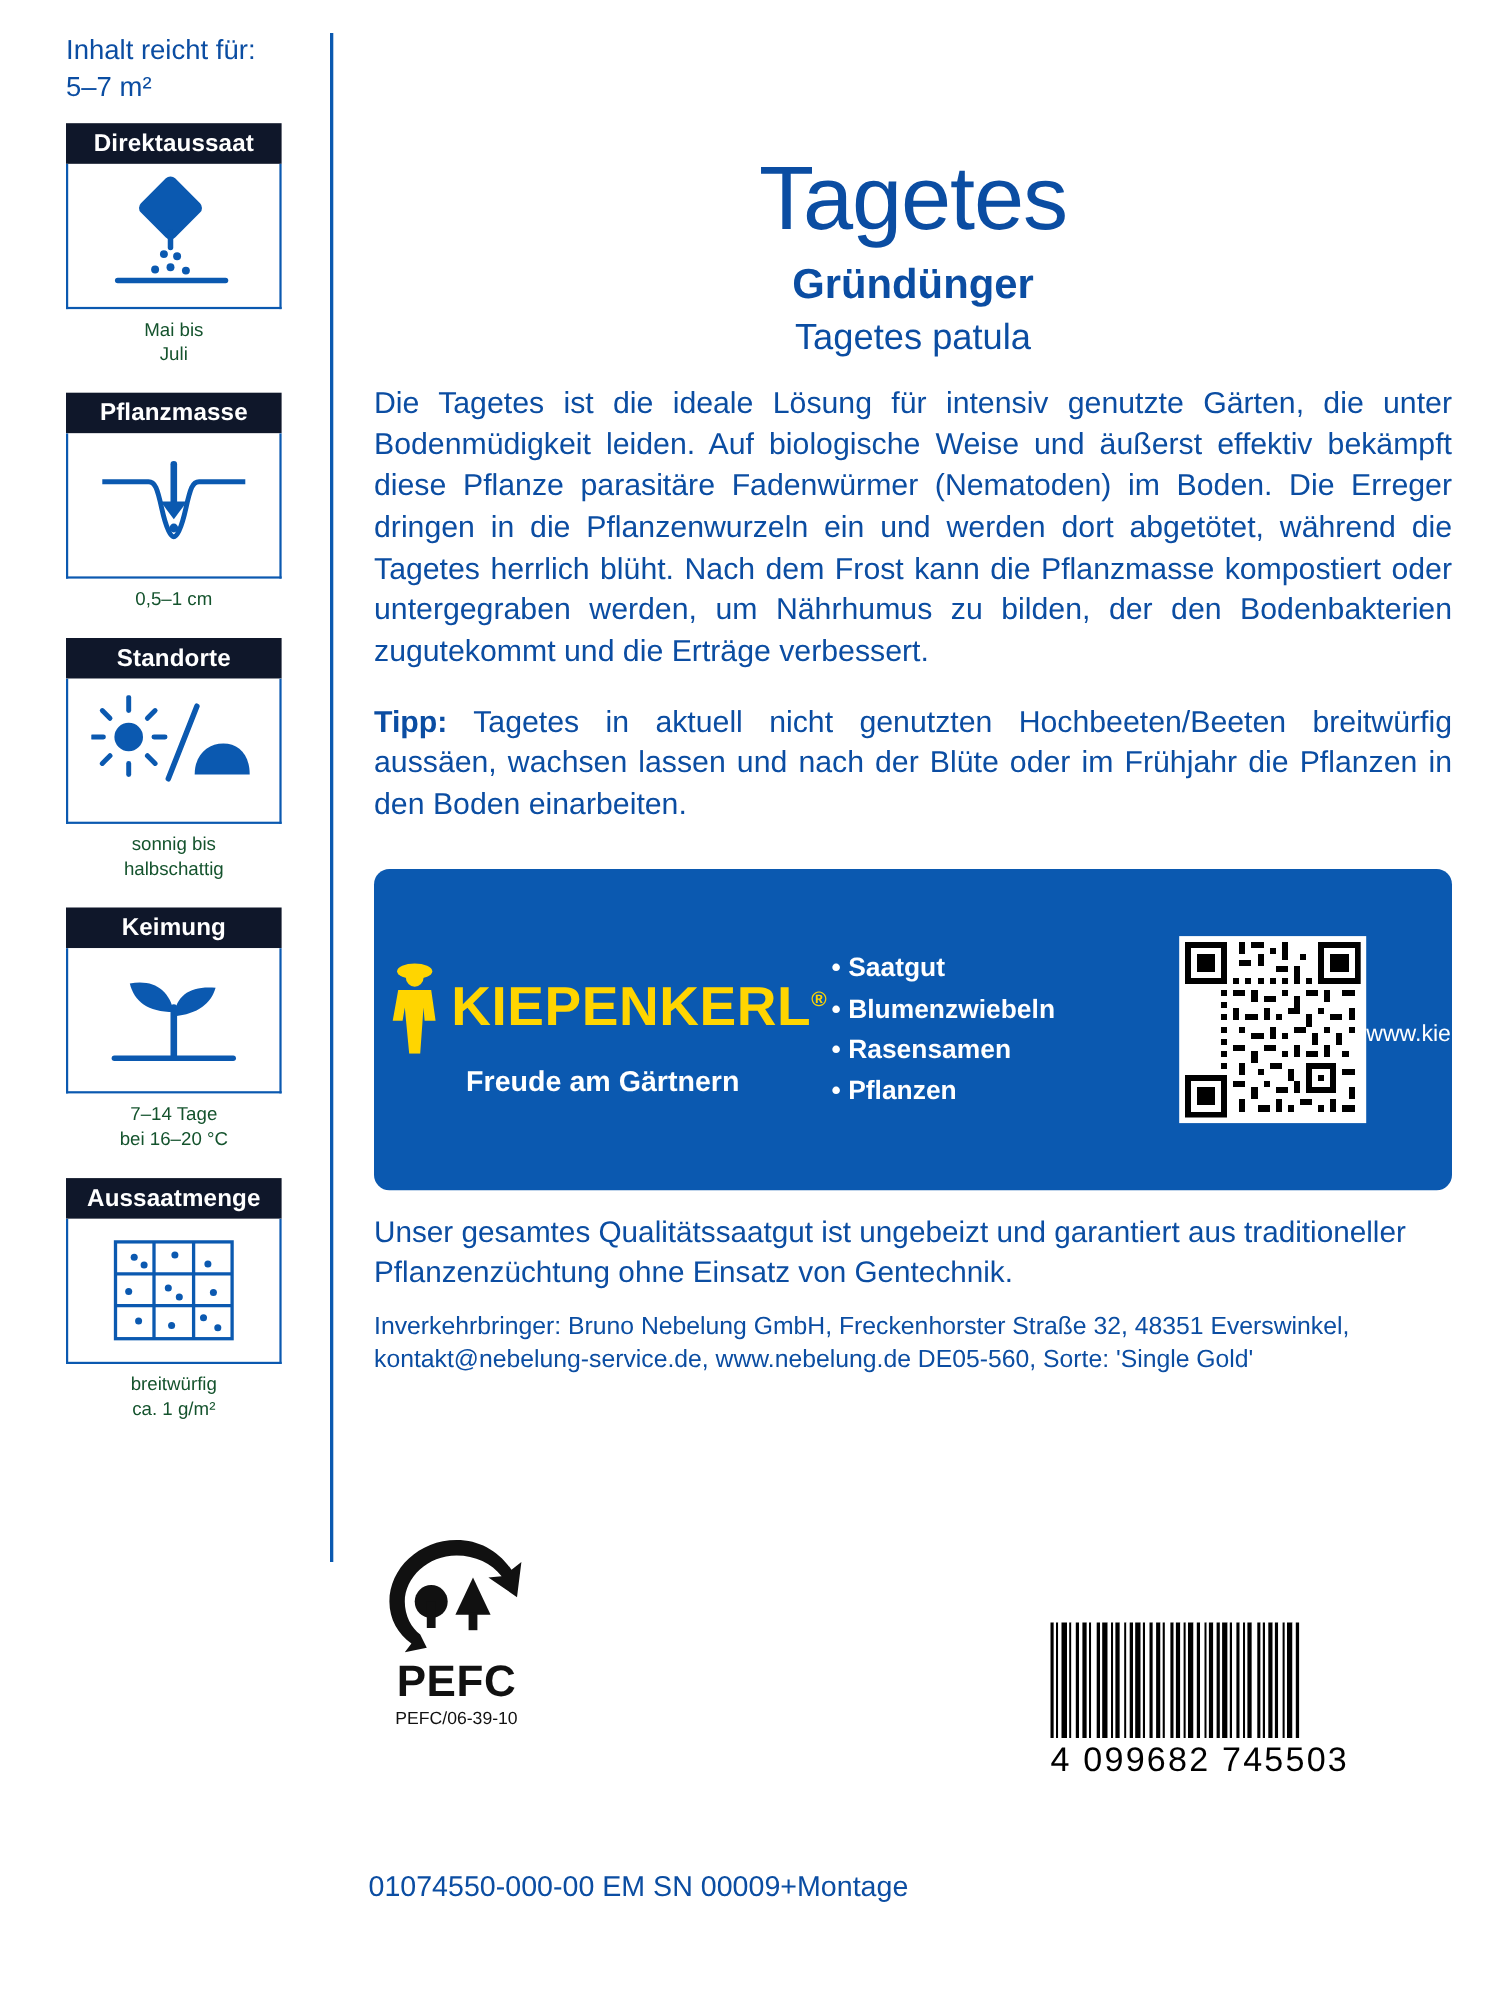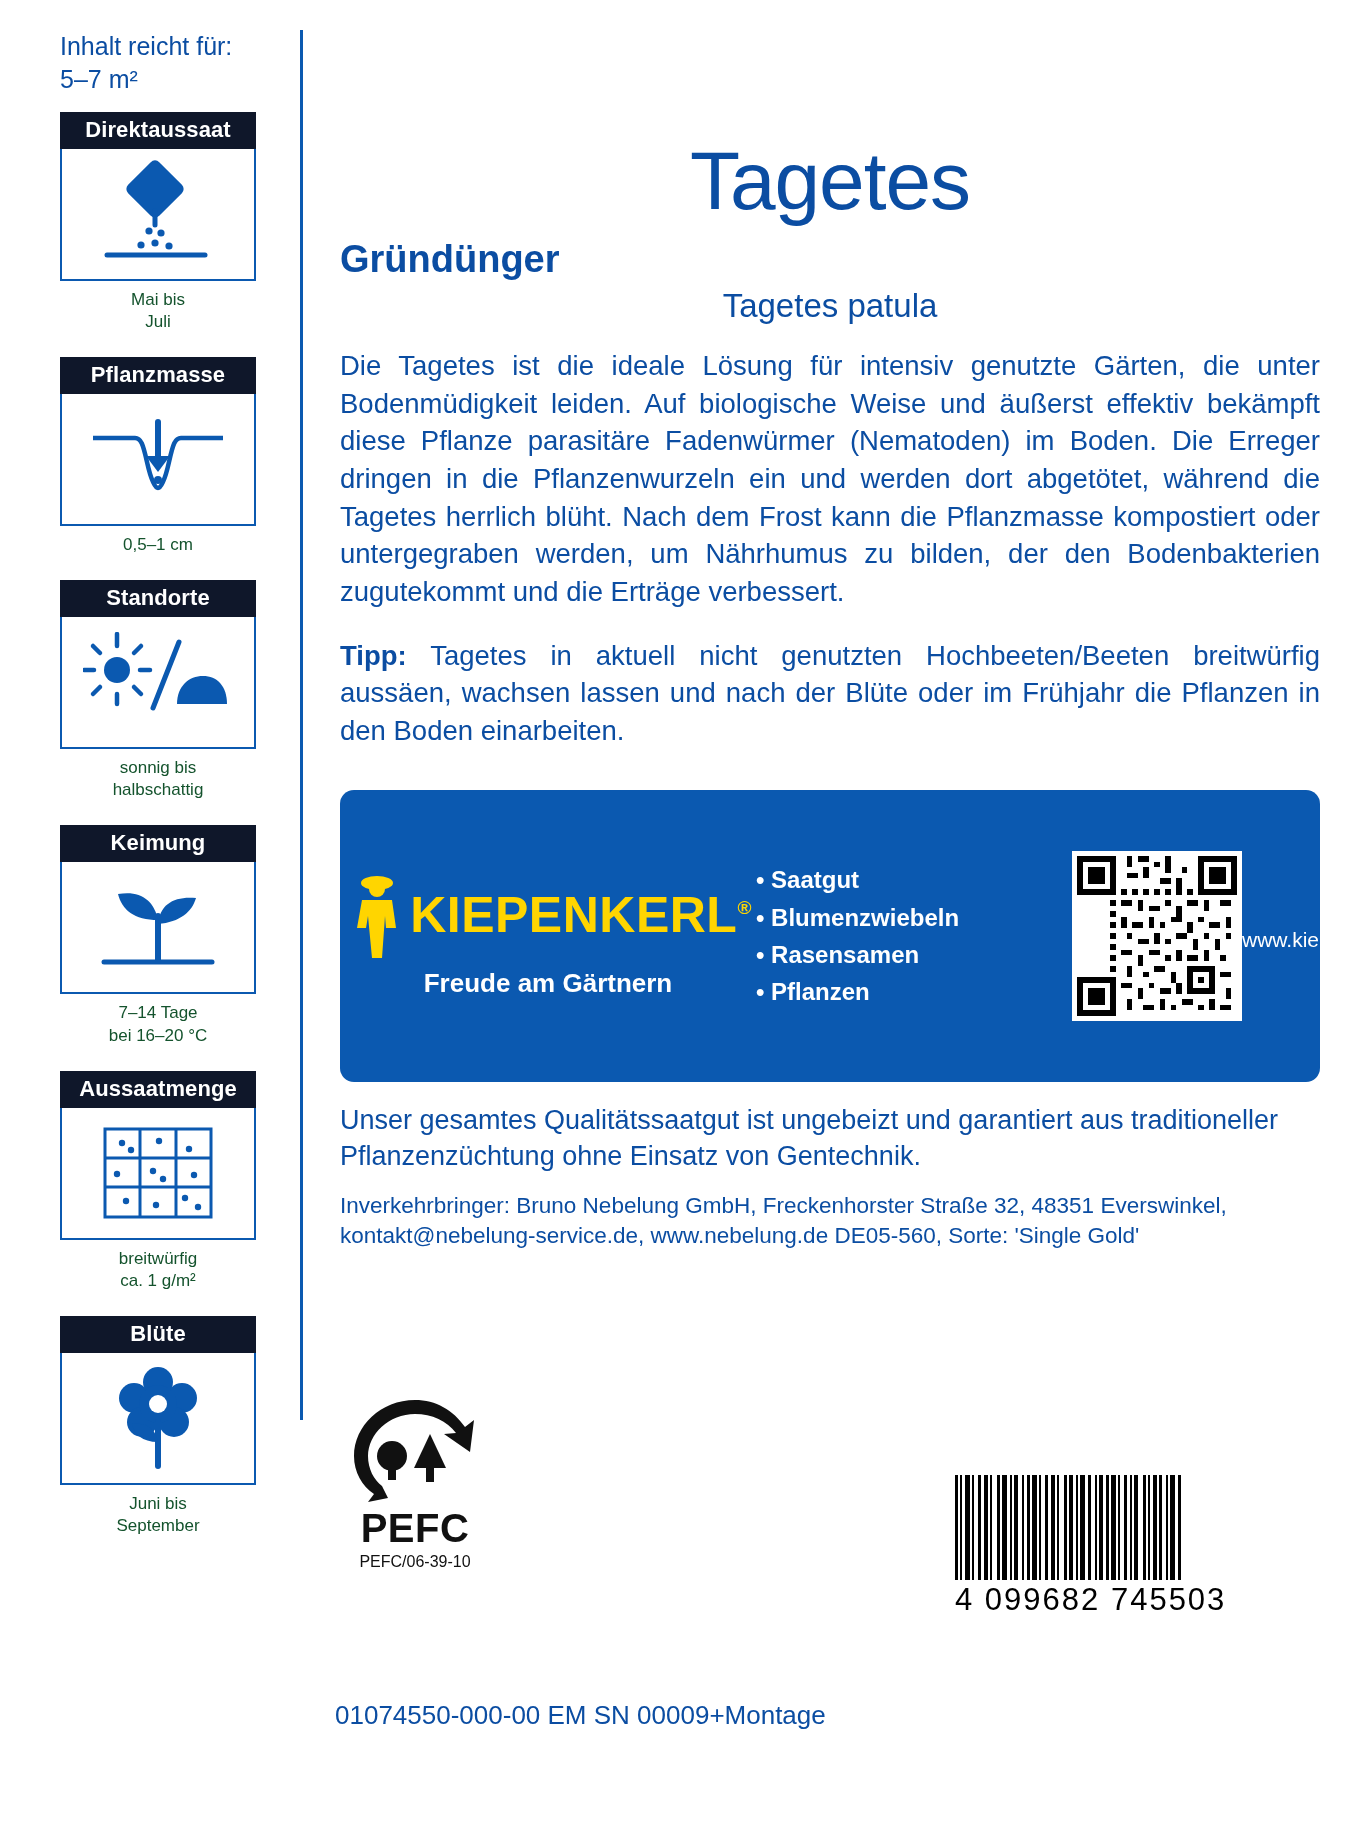--- a/index.html
+++ b/index.html
@@ -85,21 +85,21 @@
     font-weight: 400;
     margin: 0;
     text-align: center;
     letter-spacing: -1px;
     line-height: 1;
     color: #0b4da2;
   }
   .subtitle {
     font-size: 38px;
     font-weight: bold;
-    text-align: left;
+    text-align: center;
     margin-top: 16px;
     color: #0b4da2;
   }
   .latin {
     font-size: 33px;
     text-align: center;
     margin-top: 6px;
     color: #0b4da2;
   }
   p.body-text {
@@ -342,39 +342,20 @@
             <circle cx="33" cy="82" r="3.2"></circle>
               <circle cx="63" cy="86" r="3.2"></circle>
             <circle cx="92" cy="79" r="3.2"></circle>
               <circle cx="105" cy="88" r="3.2"></circle>
           </g>
         </svg>
       </div>
       <div class="icon-caption">breitwürfig<br>ca. 1 g/m²</div>
     </div>
 
-    <div class="icon-block">
-      <div class="icon-header">Blüte</div>
-      <div class="icon-box">
-        <svg width="120" height="112" viewBox="0 0 120 112" aria-hidden="true">
-          <g fill="#0b59b0">
-            <circle cx="60" cy="20" r="15"></circle>
-            <circle cx="36" cy="36" r="15"></circle>
-            <circle cx="84" cy="36" r="15"></circle>
-            <circle cx="44" cy="60" r="15"></circle>
-            <circle cx="76" cy="60" r="15"></circle>
-            <circle cx="60" cy="42" r="19"></circle>
-          </g>
-          <circle cx="60" cy="42" r="9" fill="#ffffff"></circle>
-          <path d="M60 60 V104" stroke="#0b59b0" stroke-width="6" stroke-linecap="round"></path>
-          <path d="M60 80 C44 80 36 72 34 62 C50 60 58 68 60 80 Z" fill="#0b59b0"></path>
-        </svg>
-      </div>
-      <div class="icon-caption">Juni bis<br>September</div>
-    </div>
   </div>
 
   <div class="divider"></div>
 
   <div class="right-col">
     <h1 class="title">Tagetes</h1>
     <div class="subtitle">Gründünger</div>
     <div class="latin">Tagetes patula</div>
 
     <p class="body-text">Die Tagetes ist die ideale Lösung für intensiv genutzte Gärten, die unter Bodenmüdigkeit leiden. Auf biologische Weise und äußerst effektiv bekämpft diese Pflanze parasitäre Fadenwürmer (Nematoden) im Boden. Die Erreger dringen in die Pflanzenwurzeln ein und werden dort abgetötet, während die Tagetes herrlich blüht. Nach dem Frost kann die Pflanzmasse kompostiert oder untergegraben werden, um Nährhumus zu bilden, der den Bodenbakterien zugutekommt und die Erträge verbessert.</p>

